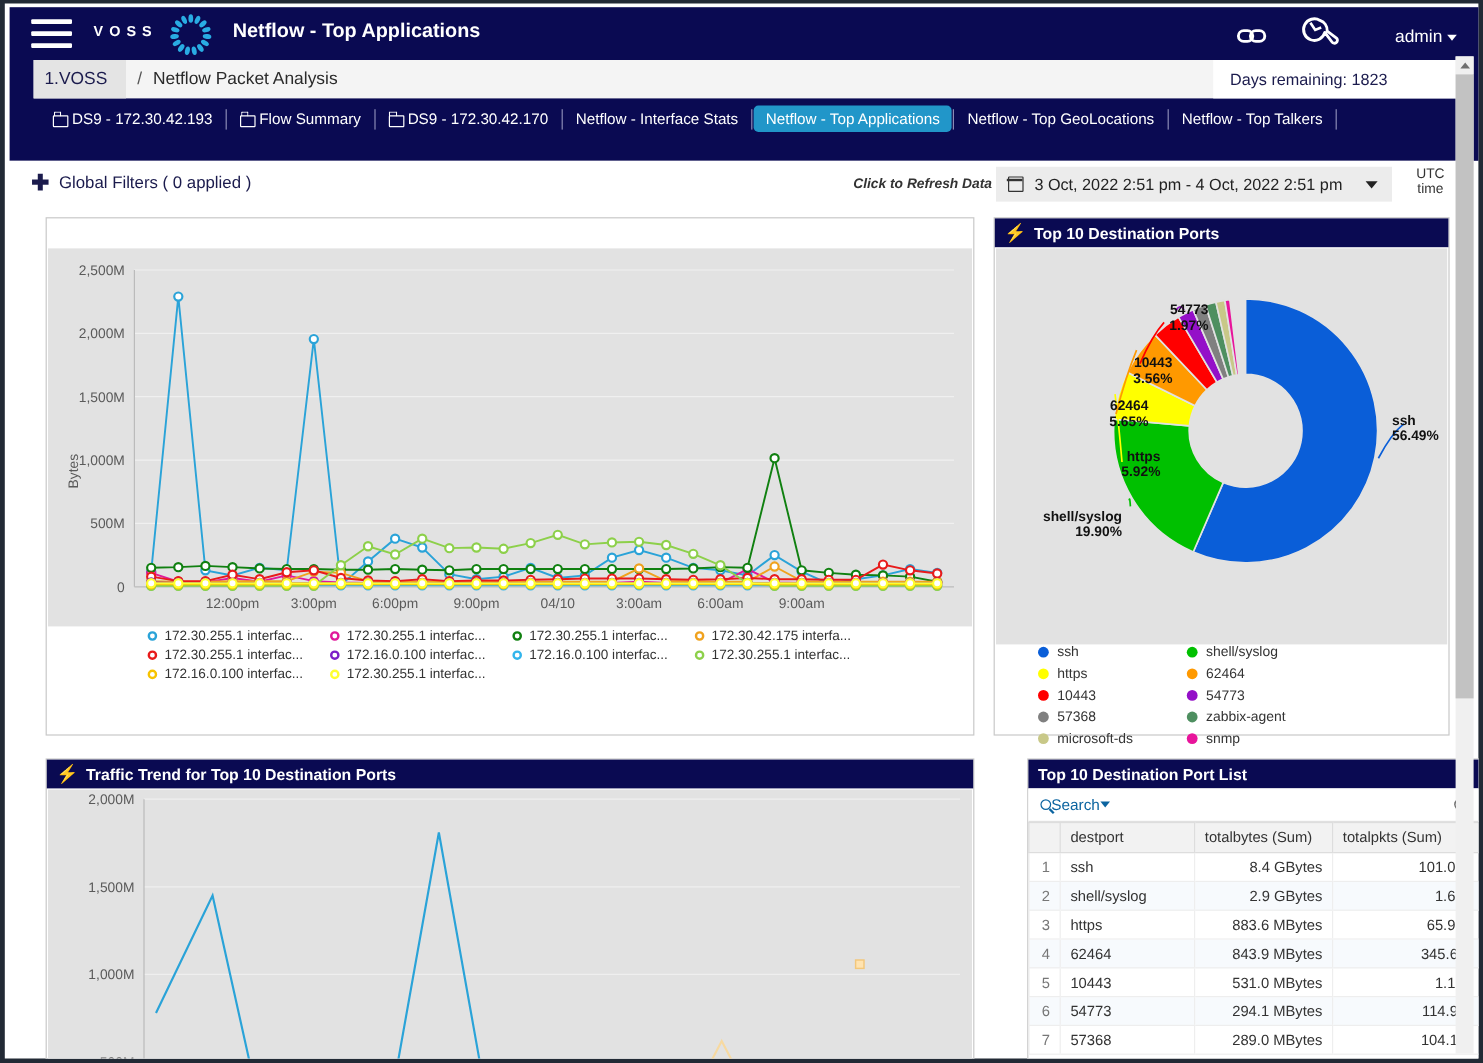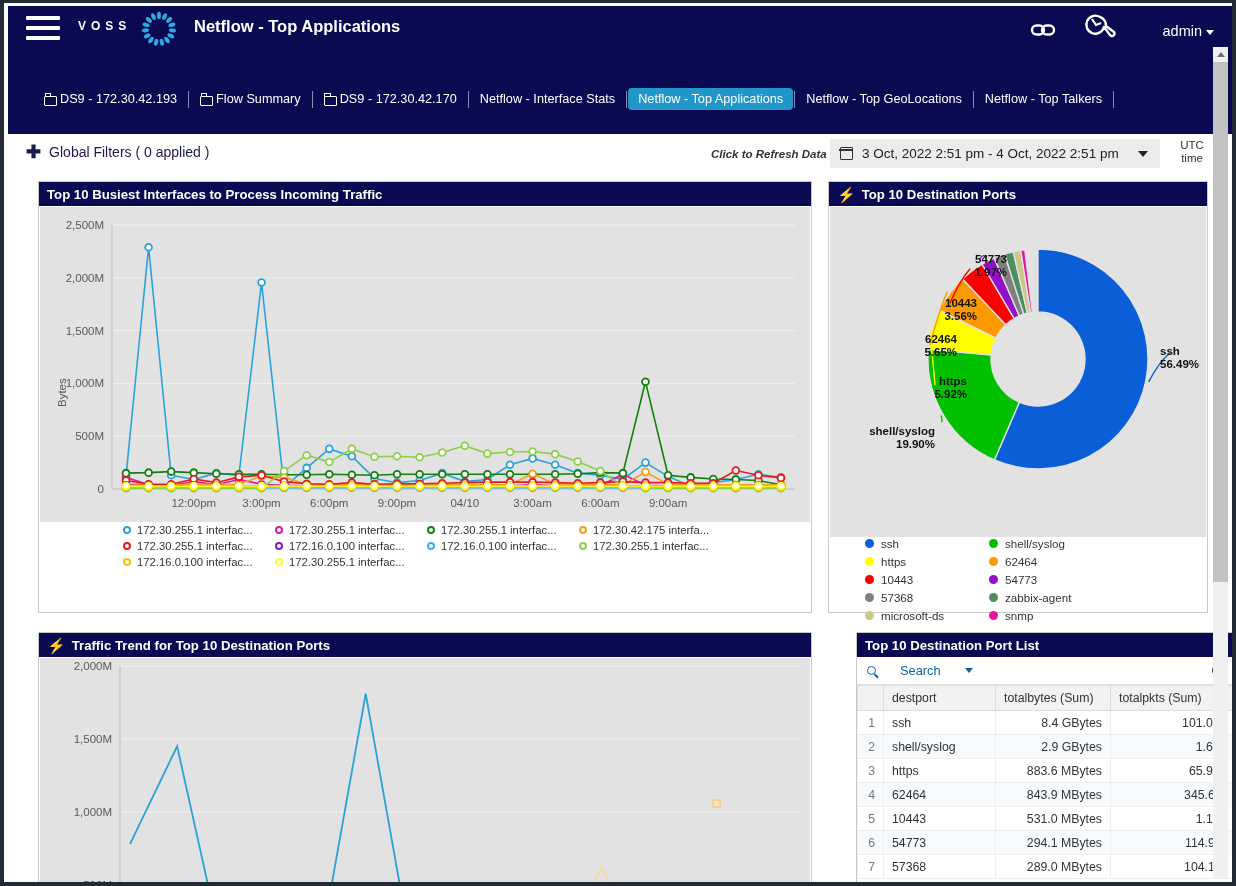--- a/index.html
+++ b/index.html
@@ -156,21 +156,21 @@
   .dlg-dot { width:9px; height:9px; border-radius:50%; flex:none; }
 
   
   .callout { position:absolute; font-size:11.5px; font-weight:bold; color:#111; line-height:12.5px; white-space:nowrap; }
 
   
   .searchrow {
     height:28px; display:flex; align-items:center; padding:0 10px;
     border-bottom:1px solid #e0e0e0; background:#fff;
   }
-  .search-btn { display:flex; align-items:center; gap:24px; color:#0b64a0; font-size:12.8px; cursor:pointer;}
+  .search-btn { display:flex; align-items:center; gap:0; color:#0b64a0; font-size:12.8px; cursor:pointer;}
   .mag { width:9px; height:9px; border:1.6px solid #0b64a0; border-radius:50%; position:relative; }
   .mag:after{content:"";position:absolute;right:-4px;bottom:-3px;width:5px;height:1.6px;background:#0b64a0;transform:rotate(45deg);}
   .sc-caret { border-left:4px solid transparent;border-right:4px solid transparent;border-top:5px solid #0b64a0;}
   .noentry {
     margin-left:auto; width:13px; height:13px; border:1.8px solid #222; border-radius:50%;
     position:relative; cursor:pointer;
   }
   .noentry:after{content:"";position:absolute;left:-1px;top:4px;width:13px;height:1.8px;background:#222;transform:rotate(-45deg);}
   table.grid { width:100%; border-collapse:collapse; font-size:12.3px; }
   table.grid th {
@@ -242,20 +242,26 @@
     <div class="ic-wrench">
       <svg width="38" height="38" viewBox="0 0 38 38">
         <path d="M22 6 a9 9 0 1 0 4 10 l6 8 a2.5 2.5 0 0 0 4 -3 l-8 -6 a9 9 0 0 0 -6 -9 z" fill="none" stroke="#fff" stroke-width="2.4" stroke-linejoin="round"></path>
         <path d="M14 8 l4 6 l5 -2" fill="none" stroke="#fff" stroke-width="2.2"></path>
       </svg>
     </div>
     <div class="adminuser">
       <span>admin</span><span class="caret"></span>
     </div>
 
+    <div class="crumbbar">
+      <div class="crumb-first">1.VOSS</div>
+      <div class="crumb-sep">/</div>
+      <div class="crumb-last">Netflow Packet Analysis</div>
+      <div class="days-remaining">Days remaining: 1823</div>
+    </div>
 
     <div class="tabrow r1">
       <div class="tab">
           <i class="folder"></i>
           <span>DS9 - 172.30.42.193</span>
         </div>
       <div class="tabdiv"></div>
       <div class="tab">
           <i class="folder"></i>
           <span>Flow Summary</span>
@@ -297,23 +303,20 @@
       <span>3 Oct, 2022 2:51 pm - 4 Oct, 2022 2:51 pm</span>
       <span class="dr-caret"></span>
     </div>
     <div class="utctime">
       <div>UTC</div>
       <div>time</div>
     </div>
   </div>
 
   <div class="panel" id="panel-lines">
-    <div class="panel-hd">
-      <span>Top 10 Busiest Interfaces to Process Incoming Traffic</span>
-    </div>
     <div class="plotarea" id="plot-lines" style="position:absolute;left:1px;top:25px;width:770px;height:315px;">
       <svg id="svg-lines" width="770" height="315">
           <text x="64" y="286" text-anchor="end" font-size="11.5" fill="#5a5a5a" font-family="Liberation Sans, sans-serif">0</text>
           <line x1="72" y1="229.2" x2="755" y2="229.2" stroke="#f0f0f0" stroke-width="1"></line>
           <text x="64" y="233.2" text-anchor="end" font-size="11.5" fill="#5a5a5a" font-family="Liberation Sans, sans-serif">500M</text>
           <line x1="72" y1="176.39999999999998" x2="755" y2="176.39999999999998" stroke="#f0f0f0" stroke-width="1"></line>
           <text x="64" y="180.39999999999998" text-anchor="end" font-size="11.5" fill="#5a5a5a" font-family="Liberation Sans, sans-serif">1,000M</text>
           <line x1="72" y1="123.6" x2="755" y2="123.6" stroke="#f0f0f0" stroke-width="1"></line>
           <text x="64" y="127.6" text-anchor="end" font-size="11.5" fill="#5a5a5a" font-family="Liberation Sans, sans-serif">1,500M</text>
           <line x1="72" y1="70.79999999999998" x2="755" y2="70.79999999999998" stroke="#f0f0f0" stroke-width="1"></line>

